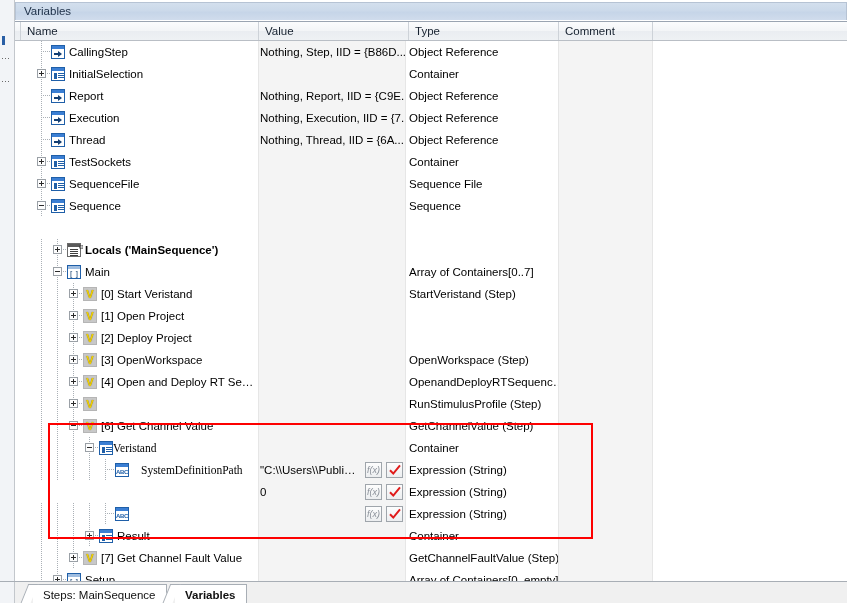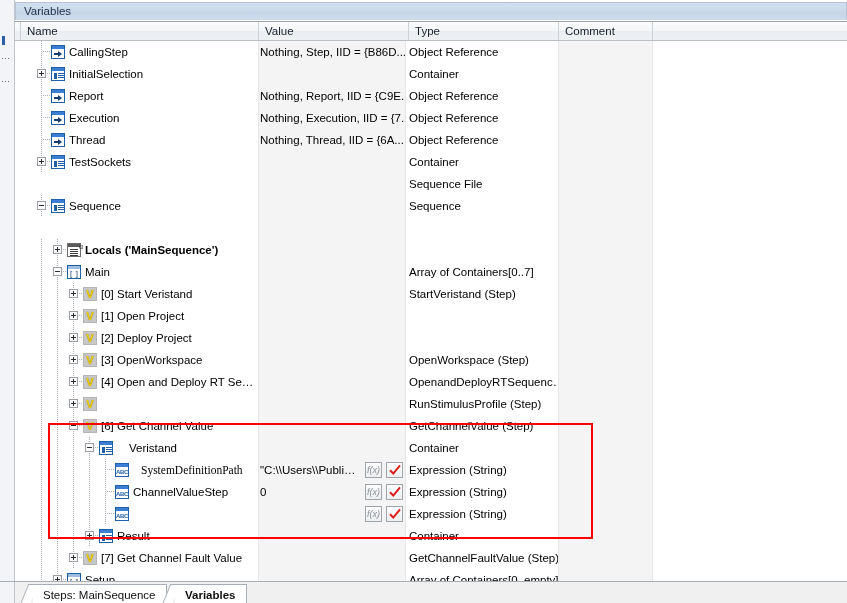--- a/index.html
+++ b/index.html
@@ -287,20 +287,35 @@
               <span class="lbl" style="left: 54px;">TestSockets</span>
             </div>
           </div>
           <div class="cell c-value">
             <span style="position: absolute; left: 0px; top: 0px; height: 22px; line-height: 22px; white-space: nowrap;"></span>
           </div>
           <div class="cell c-type">Container</div>
           <div class="cell c-comment"></div>
         </div>
         <div class="row" style="top: 132px;">
+          <div class="cell c-name">
+            <div class="nm">
+              <span class="dotline" style="left: 26px;"></span>
+              <span class="dotstub" style="left: 26px; width: 10px;"></span>
+              <span class="tw plus" style="left: 22px;"></span>
+              <span class="ico ico-cont" style="left: 36px;">
+                <span class="cap"></span>
+                <span class="gl" style="left:2px;top:5px;width:3px;height:6px;"></span>
+                <span class="gl" style="left:6px;top:5px;width:6px;height:1px;"></span>
+                <span class="gl" style="left:6px;top:7px;width:6px;height:1px;"></span>
+                <span class="gl" style="left:6px;top:9px;width:6px;height:1px;"></span>
+              </span>
+              <span class="lbl" style="left: 54px;">SequenceFile</span>
+            </div>
+          </div>
           <div class="cell c-value">
             <span style="position: absolute; left: 0px; top: 0px; height: 22px; line-height: 22px; white-space: nowrap;"></span>
           </div>
           <div class="cell c-type">Sequence File</div>
           <div class="cell c-comment"></div>
         </div>
         <div class="row" style="top: 154px;">
           <div class="cell c-name">
             <div class="nm">
               <span class="dotline" style="left: 26px;"></span>
@@ -520,21 +535,21 @@
               <span class="dotline" style="left: 74px;"></span>
               <span class="dotstub" style="left: 74px; width: 10px;"></span>
               <span class="tw" style="left: 70px;"></span>
               <span class="ico ico-cont" style="left: 84px;">
                 <span class="cap"></span>
                 <span class="gl" style="left:2px;top:5px;width:3px;height:6px;"></span>
                 <span class="gl" style="left:6px;top:5px;width:6px;height:1px;"></span>
                 <span class="gl" style="left:6px;top:7px;width:6px;height:1px;"></span>
                 <span class="gl" style="left:6px;top:9px;width:6px;height:1px;"></span>
               </span>
-              <span class="lbl" style="left: 114px;">Veristand</span>
+              <span class="lbl" style="left: 98px; font-family: Liberation Serif, serif;">Veristand</span>
             </div>
           </div>
           <div class="cell c-value">
             <span style="position: absolute; left: 0px; top: 0px; height: 22px; line-height: 22px; white-space: nowrap;"></span>
           </div>
           <div class="cell c-type">Container</div>
           <div class="cell c-comment"></div>
         </div>
         <div class="row" style="top: 418px;">
           <div class="cell c-name">
@@ -558,35 +573,20 @@
             <span class="btn chk">
               <svg class="tick" viewBox="0 0 12 12">
                 <path d="M1 6.2 L4.3 9.6 L11 1.4" fill="none" stroke="#e01b1b" stroke-width="2"></path>
               </svg>
             </span>
           </div>
           <div class="cell c-type">Expression (String)</div>
           <div class="cell c-comment"></div>
         </div>
         <div class="row" style="top: 440px;">
-          <div class="cell c-name">
-            <div class="nm">
-              <span class="dotline" style="left: 26px;"></span>
-              <span class="dotline" style="left: 42px;"></span>
-              <span class="dotline" style="left: 58px;"></span>
-              <span class="dotline" style="left: 74px;"></span>
-              <span class="dotline" style="left: 90px;"></span>
-              <span class="dotstub" style="left: 90px; width: 10px;"></span>
-              <span class="ico ico-abc" style="left: 100px;">
-                <span class="cap"></span>
-                <span class="t">ABC</span>
-              </span>
-              <span class="lbl" style="left: 118px;">ChannelValueStep</span>
-            </div>
-          </div>
           <div class="cell c-value">
             <span style="position: absolute; left: 0px; top: 0px; height: 22px; line-height: 22px; white-space: nowrap;">0</span>
             <span class="btn fx">f(x)</span>
             <span class="btn chk">
               <svg class="tick" viewBox="0 0 12 12">
                 <path d="M1 6.2 L4.3 9.6 L11 1.4" fill="none" stroke="#e01b1b" stroke-width="2"></path>
               </svg>
             </span>
           </div>
           <div class="cell c-type">Expression (String)</div>

